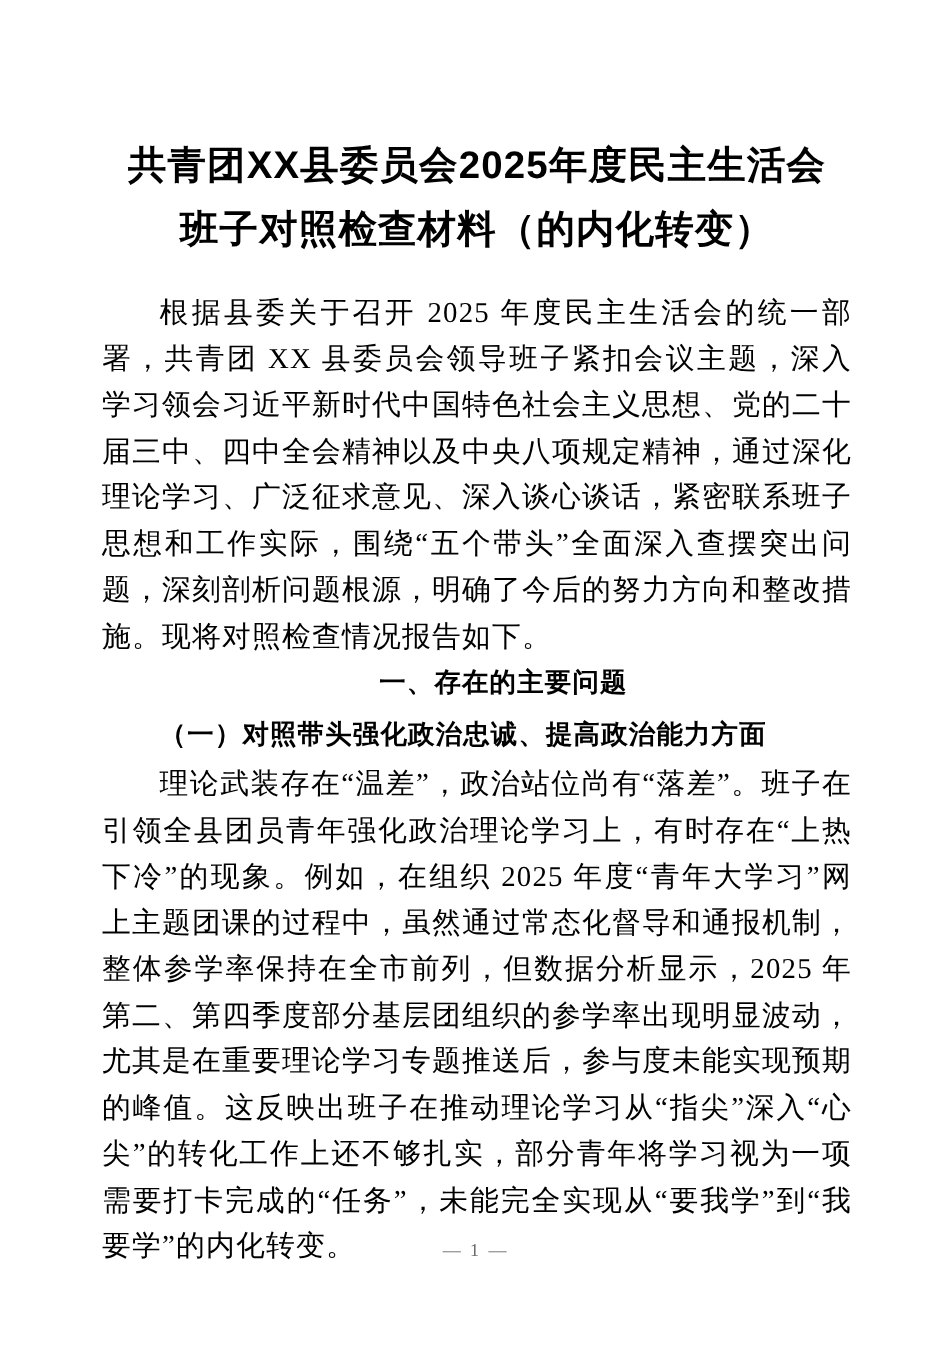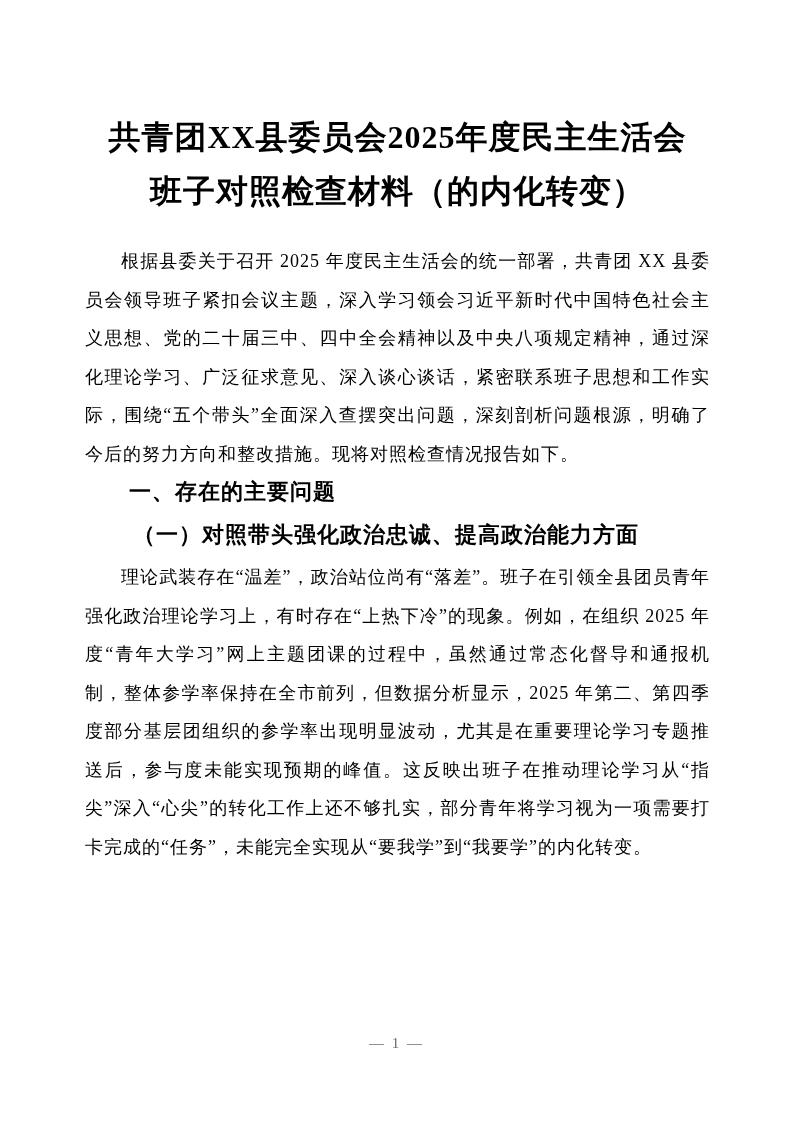--- a/index.html
+++ b/index.html
@@ -21,48 +21,49 @@
     background: #ffffff;
   }
   .content {
     position: absolute;
     left: 85px;
     top: 110px;
     width: 625px;
   }
   .doc-title {
     margin: 0 0 24px 0;
-    font-family: Liberation Serif, serif;
+    font-family: Liberation Sans, sans-serif;
     font-weight: 700;
     font-size: 32px;
     line-height: 54px;
     text-align: center;
     letter-spacing: 1px;
   }
   .doc-title .title-line {
     display: block;
   }
   .body-para {
     margin: 0;
     font-family: "Liberation Serif", "DejaVu Serif", serif;
-    font-size: 18px;
+    font-size: 24px;
     line-height: 38.5px;
     letter-spacing: 1px;
     text-align: justify;
     text-indent: 2em;
     overflow-wrap: break-word;
   }
   .section-heading {
     margin: 0;
     font-family: "Liberation Sans", "DejaVu Sans", sans-serif;
     font-weight: 700;
     font-size: 22px;
     line-height: 38.5px;
     letter-spacing: 1px;
     text-indent: 2em;
+    text-align: center;
   }
   .subsection-heading {
     margin: 4px;
     font-family: "Liberation Serif", "DejaVu Serif", serif;
     font-weight: 700;
     font-size: 22px;
     line-height: 38.5px;
     letter-spacing: 1px;
     text-indent: 2em;
   }

